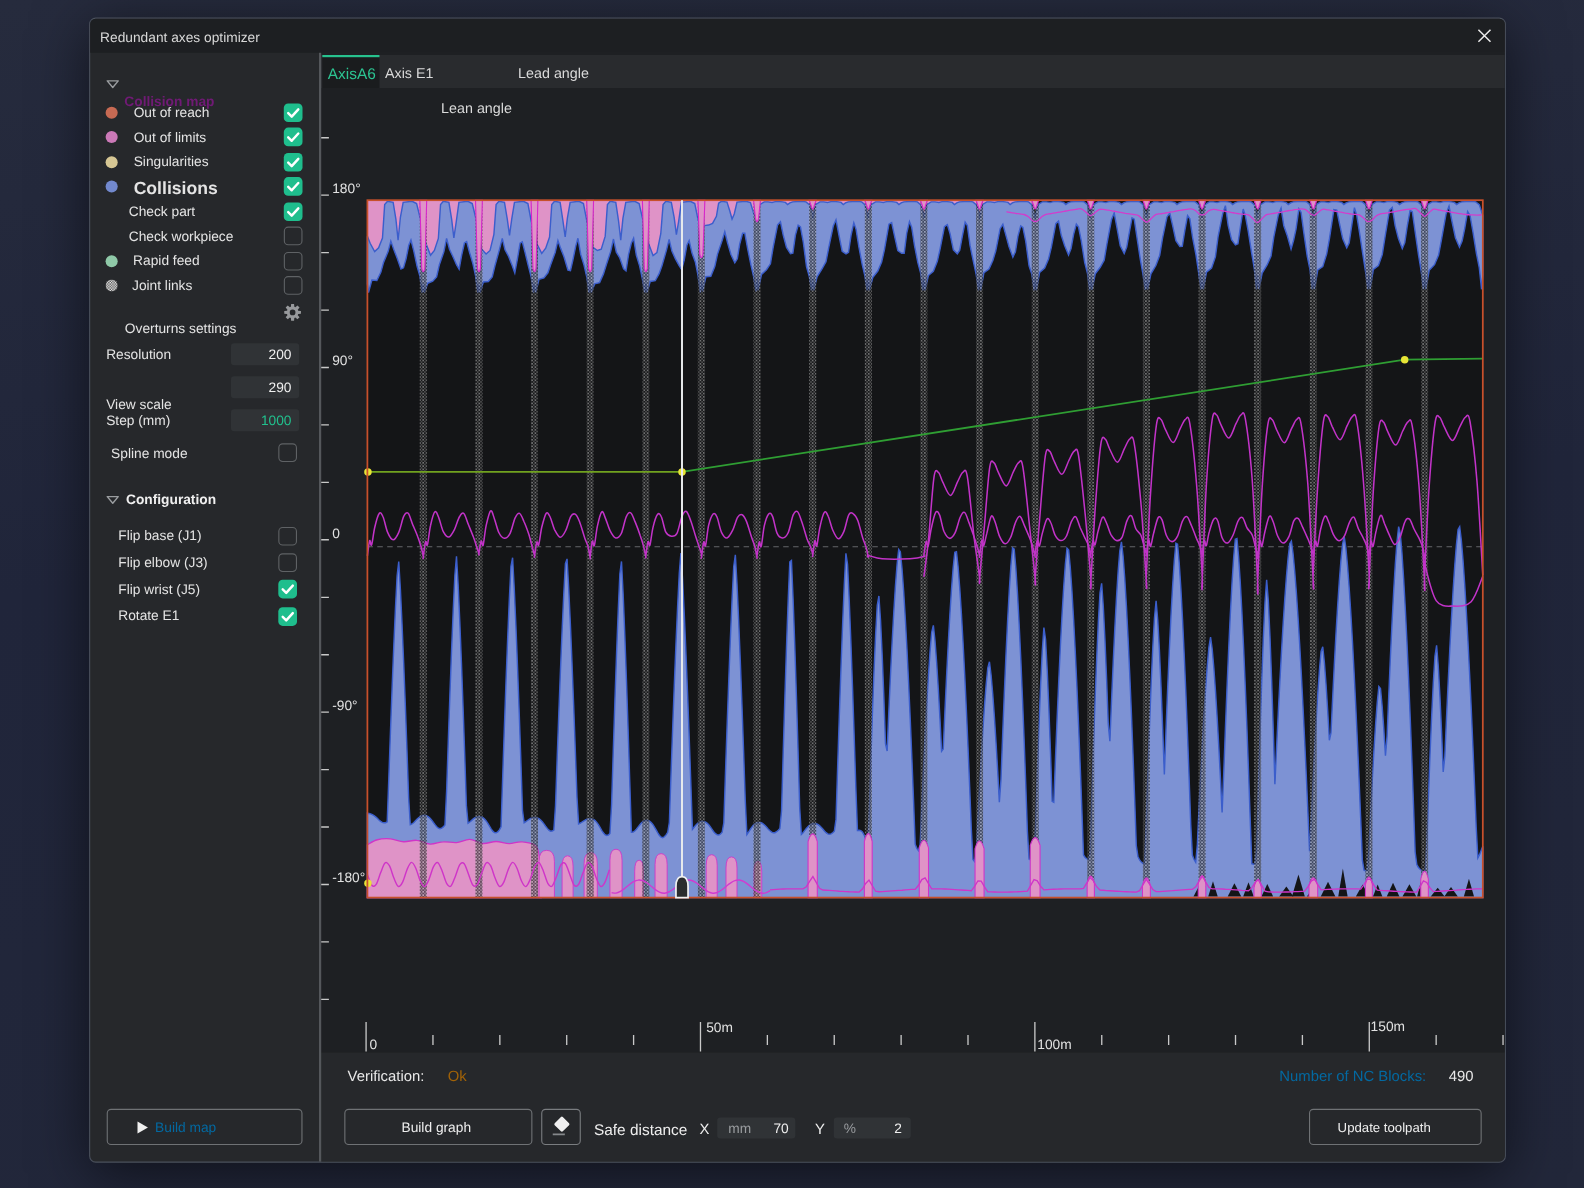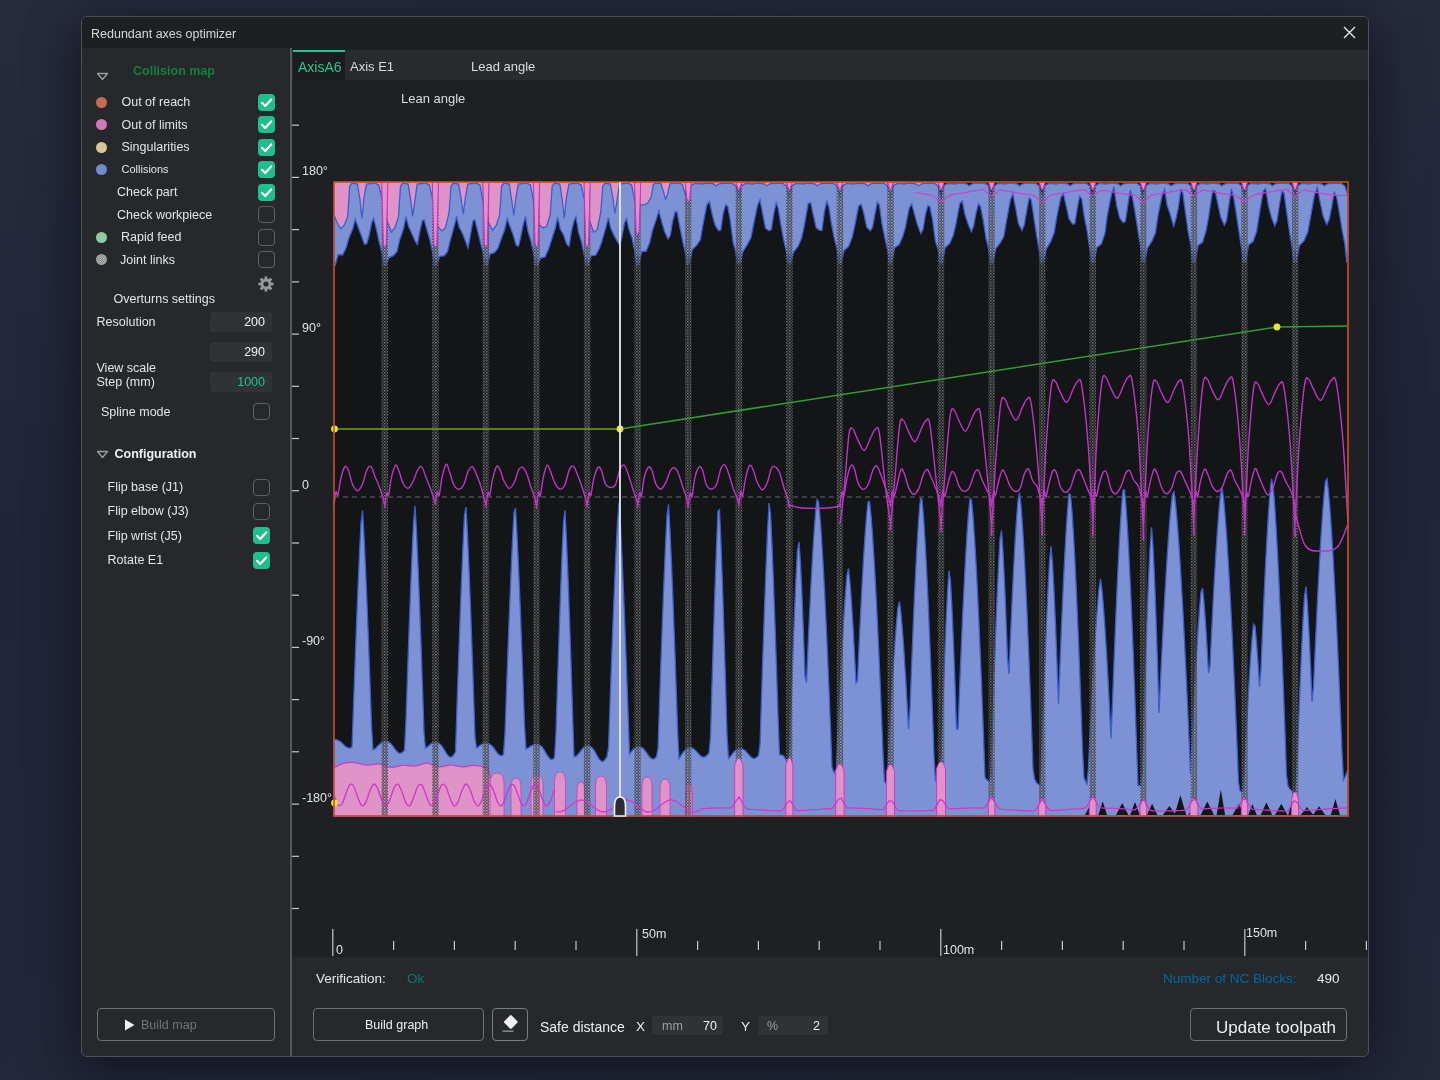--- a/index.html
+++ b/index.html
@@ -15,38 +15,38 @@
 <div class="abs" style="left:293px;top:50px;width:52px;height:30px;background:#1a1c1e;border-top:2.5px solid #27c28e"></div>
 <div style="position:absolute;left:298px;top:59.5px;font-size:14px;color:#2cc492;font-weight:400;white-space:nowrap;line-height:1;">AxisA6</div>
 <div style="position:absolute;left:350px;top:59.5px;font-size:13px;color:#dadada;font-weight:400;white-space:nowrap;line-height:1;">Axis E1</div>
 <div style="position:absolute;left:401px;top:59.5px;font-size:13px;color:#dadada;font-weight:400;white-space:nowrap;line-height:1;margin-top:32px;">Lean angle</div>
 <div style="position:absolute;left:471px;top:59.5px;font-size:13px;color:#dadada;font-weight:400;white-space:nowrap;line-height:1;">Lead angle</div>
 <div class="abs" style="left:292px;top:957px;width:1076px;height:99px;background:#26282b;border-radius:0 0 6px 0"></div>
 <div class="abs" style="left:290px;top:48px;width:2px;height:1008px;background:#54575b"></div>
 <svg style="position:absolute;left:96px;top:72px" width="13" height="9" viewBox="0 0 13 9">
     <path d="M1.5 1.5 L11.5 1.5 L6.5 7.5 Z" fill="none" stroke="#9a9da0" stroke-width="1.3" stroke-linejoin="round"></path>
   </svg>
-<div style="position:absolute;left:113px;top:65px;font-size:12.5px;color:#15803d;font-weight:700;white-space:nowrap;line-height:1;margin-left:20px;">Collision map</div>
+<div style="position:absolute;left:113px;top:86px;font-size:12.5px;color:#701a75;font-weight:700;white-space:nowrap;line-height:1;">Collision map</div>
 <div style="position:absolute;left:96.0px;top:96.8px;width:11.0px;height:11.0px;border-radius:50%;background:#c76a53;"></div>
 <div style="position:absolute;left:121.5px;top:96.3px;font-size:12.5px;color:#e4e4e4;font-weight:400;white-space:nowrap;line-height:1;">Out of reach</div>
 <div style="position:absolute;left:257.5px;top:93.8px;width:17px;height:17px;background:#1fbe8d;border-radius:4px;"><svg width="17" height="17" viewBox="0 0 17 17">
       <path d="M4 8.8 L7.2 12 L13.2 5.4" fill="none" stroke="#fff" stroke-width="2.2" stroke-linecap="round" stroke-linejoin="round"></path>
     </svg></div>
 <div style="position:absolute;left:96.0px;top:119.27px;width:11.0px;height:11.0px;border-radius:50%;background:#cb79b7;"></div>
 <div style="position:absolute;left:121.5px;top:118.77px;font-size:12.5px;color:#e4e4e4;font-weight:400;white-space:nowrap;line-height:1;">Out of limits</div>
 <div style="position:absolute;left:257.5px;top:116.27px;width:17px;height:17px;background:#1fbe8d;border-radius:4px;"><svg width="17" height="17" viewBox="0 0 17 17">
       <path d="M4 8.8 L7.2 12 L13.2 5.4" fill="none" stroke="#fff" stroke-width="2.2" stroke-linecap="round" stroke-linejoin="round"></path>
     </svg></div>
 <div style="position:absolute;left:96.0px;top:141.74px;width:11.0px;height:11.0px;border-radius:50%;background:#d6c794;"></div>
 <div style="position:absolute;left:121.5px;top:141.24px;font-size:12.5px;color:#e4e4e4;font-weight:400;white-space:nowrap;line-height:1;">Singularities</div>
 <div style="position:absolute;left:257.5px;top:138.74px;width:17px;height:17px;background:#1fbe8d;border-radius:4px;"><svg width="17" height="17" viewBox="0 0 17 17">
       <path d="M4 8.8 L7.2 12 L13.2 5.4" fill="none" stroke="#fff" stroke-width="2.2" stroke-linecap="round" stroke-linejoin="round"></path>
     </svg></div>
 <div style="position:absolute;left:96.0px;top:164.21px;width:11.0px;height:11.0px;border-radius:50%;background:#7289ce;"></div>
-<div style="position:absolute;left:121.5px;top:163.71px;font-size:11px;color:#e4e4e4;font-weight:400;white-space:nowrap;line-height:1;">Collisions</div>
+<div style="position:absolute;left:121.5px;top:163.71px;font-size:16px;color:#e4e4e4;font-weight:700;white-space:nowrap;line-height:1;">Collisions</div>
 <div style="position:absolute;left:257.5px;top:161.21px;width:17px;height:17px;background:#1fbe8d;border-radius:4px;"><svg width="17" height="17" viewBox="0 0 17 17">
       <path d="M4 8.8 L7.2 12 L13.2 5.4" fill="none" stroke="#fff" stroke-width="2.2" stroke-linecap="round" stroke-linejoin="round"></path>
     </svg></div>
 <div style="position:absolute;left:117px;top:186.18px;font-size:12.5px;color:#e4e4e4;font-weight:400;white-space:nowrap;line-height:1;">Check part</div>
 <div style="position:absolute;left:257.5px;top:183.68px;width:17px;height:17px;background:#1fbe8d;border-radius:4px;"><svg width="17" height="17" viewBox="0 0 17 17">
       <path d="M4 8.8 L7.2 12 L13.2 5.4" fill="none" stroke="#fff" stroke-width="2.2" stroke-linecap="round" stroke-linejoin="round"></path>
     </svg></div>
 <div style="position:absolute;left:117px;top:208.65px;font-size:12.5px;color:#e4e4e4;font-weight:400;white-space:nowrap;line-height:1;">Check workpiece</div>
 <div style="position:absolute;left:257.5px;top:206.15px;width:17px;height:17px;box-sizing:border-box;border:1.5px solid #5f6265;border-radius:4px;"></div>
 <div style="position:absolute;left:96.0px;top:231.62px;width:11.0px;height:11.0px;border-radius:50%;background:#8fc9a8;"></div>
@@ -92,43 +92,43 @@
       <path d="M4 8.8 L7.2 12 L13.2 5.4" fill="none" stroke="#fff" stroke-width="2.2" stroke-linecap="round" stroke-linejoin="round"></path>
     </svg></div>
 <div style="position:absolute;left:107.5px;top:554.1999999999999px;font-size:12.5px;color:#e4e4e4;font-weight:400;white-space:nowrap;line-height:1;">Rotate E1</div>
 <div style="position:absolute;left:252.5px;top:551.6999999999999px;width:17px;height:17px;background:#1fbe8d;border-radius:4px;"><svg width="17" height="17" viewBox="0 0 17 17">
       <path d="M4 8.8 L7.2 12 L13.2 5.4" fill="none" stroke="#fff" stroke-width="2.2" stroke-linecap="round" stroke-linejoin="round"></path>
     </svg></div>
 <div class="abs" style="left:97px;top:1008px;width:177.5px;height:33px;border:1px solid #6f7275;border-radius:4px"></div>
 <svg class="abs" style="left:124px;top:1018.5px" width="11" height="12" viewBox="0 0 11 12">
     <path d="M1 0.5 L10.5 6 L1 11.5 Z" fill="#f0f0f0"></path>
   </svg>
-<div style="position:absolute;left:141px;top:1018.5px;font-size:12.5px;color:#737373;font-weight:400;white-space:nowrap;line-height:1;">Build map</div>
+<div style="position:absolute;left:141px;top:1018.5px;font-size:12.5px;color:#0369a1;font-weight:400;white-space:nowrap;line-height:1;">Build map</div>
 <div style="position:absolute;left:316px;top:971.5px;font-size:13.5px;color:#e8e8e8;font-weight:400;white-space:nowrap;line-height:1;">Verification:</div>
-<div style="position:absolute;left:407px;top:971.5px;font-size:13.5px;color:#0f766e;font-weight:400;white-space:nowrap;line-height:1;">Ok</div>
+<div style="position:absolute;left:407px;top:971.5px;font-size:13.5px;color:#a16207;font-weight:400;white-space:nowrap;line-height:1;">Ok</div>
 <div style="position:absolute;left:1163px;top:971.5px;font-size:13.5px;color:#0369a1;font-weight:400;white-space:nowrap;line-height:1;">Number of NC Blocks:</div>
 <div style="position:absolute;left:1317px;top:971.5px;font-size:13.5px;color:#e8e8e8;font-weight:400;white-space:nowrap;line-height:1;">490</div>
 <div class="abs" style="left:313px;top:1008px;width:171px;height:33px;border:1px solid #6f7275;border-radius:4px"></div>
 <div style="position:absolute;left:365px;top:1018.5px;font-size:12.5px;color:#eeeeee;font-weight:400;white-space:nowrap;line-height:1;">Build graph</div>
 <div class="abs" style="left:491.5px;top:1008px;width:36.5px;height:33px;border:1px solid #7a7d80;border-radius:4px"></div>
 <svg class="abs" style="left:498px;top:1013px" width="24" height="24" viewBox="0 0 24 24">
 <rect x="7.6" y="3.8" width="10.4" height="10.4" rx="1.2" transform="rotate(45 12.8 9)" fill="#f0f0f0"></rect>
 <path d="M4.5 18.2 L15.5 18.2" stroke="#85888b" stroke-width="1.5"></path>
   </svg>
 <div style="position:absolute;left:540px;top:1020px;font-size:14px;color:#eeeeee;font-weight:400;white-space:nowrap;line-height:1;">Safe distance</div>
 <div style="position:absolute;left:636px;top:1020px;font-size:13.5px;color:#eeeeee;font-weight:400;white-space:nowrap;line-height:1;">X</div>
 <div class="abs" style="left:652px;top:1016px;width:71px;height:19px;background:#303336;border-radius:3px"></div>
 <div style="position:absolute;left:662px;top:1020px;font-size:12.5px;color:#9a9da0;font-weight:400;white-space:nowrap;line-height:1;">mm</div>
 <div style="position:absolute;left:717px;top:1020px;font-size:12.5px;color:#f0f0f0;font-weight:400;white-space:nowrap;line-height:1;transform:translateX(-100%);">70</div>
 <div style="position:absolute;left:741px;top:1020px;font-size:13.5px;color:#eeeeee;font-weight:400;white-space:nowrap;line-height:1;">Y</div>
 <div class="abs" style="left:757.5px;top:1016px;width:70px;height:19px;background:#303336;border-radius:3px"></div>
 <div style="position:absolute;left:767px;top:1020px;font-size:12.5px;color:#9a9da0;font-weight:400;white-space:nowrap;line-height:1;">%</div>
 <div style="position:absolute;left:820px;top:1020px;font-size:12.5px;color:#f0f0f0;font-weight:400;white-space:nowrap;line-height:1;transform:translateX(-100%);">2</div>
 <div class="abs" style="left:1190px;top:1008px;width:157px;height:33px;border:1px solid #6f7275;border-radius:4px"></div>
-<div style="position:absolute;left:1216px;top:1018.5px;font-size:17px;color:#eeeeee;font-weight:400;white-space:nowrap;line-height:1;">Update toolpath</div>
+<div style="position:absolute;left:1216px;top:1018.5px;font-size:12px;color:#eeeeee;font-weight:400;white-space:nowrap;line-height:1;">Update toolpath</div>
 <svg class="abs" style="left:292px;top:48px" width="1076" height="909" viewBox="292 48 1076 909">
 <defs>
       <pattern id="hpat" width="3" height="3" patternUnits="userSpaceOnUse">
 <rect width="3" height="3" fill="#1b1c1e"></rect>
         <rect width="1.5" height="1.5" fill="#a8a8a8"></rect>
         <rect x="1.5" y="1.5" width="1.5" height="1.5" fill="#6a6a6a"></rect>
       </pattern>
     </defs>
 <rect x="334.0" y="182.0" width="1014.0" height="634.0" fill="#141517"></rect>
 <rect x="334.0" y="182.0" width="606.0" height="70" fill="#df93c7"></rect>

